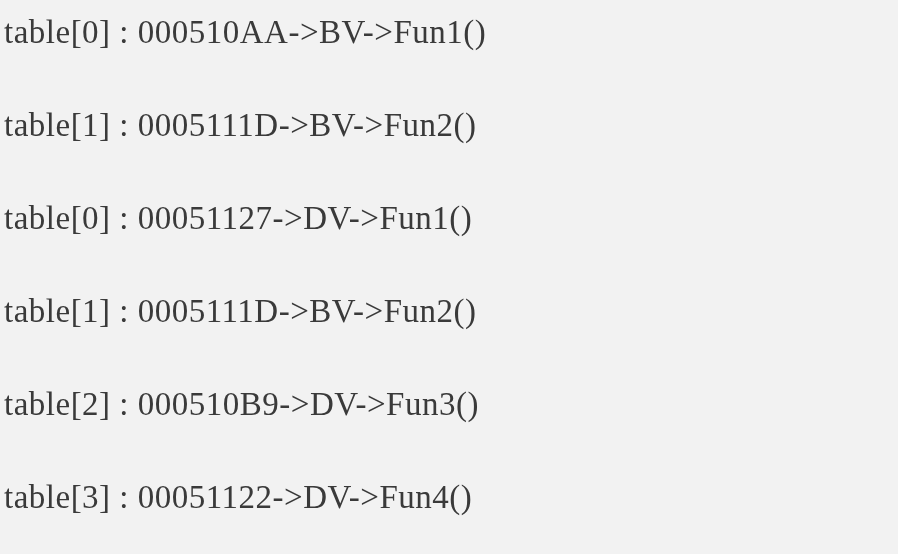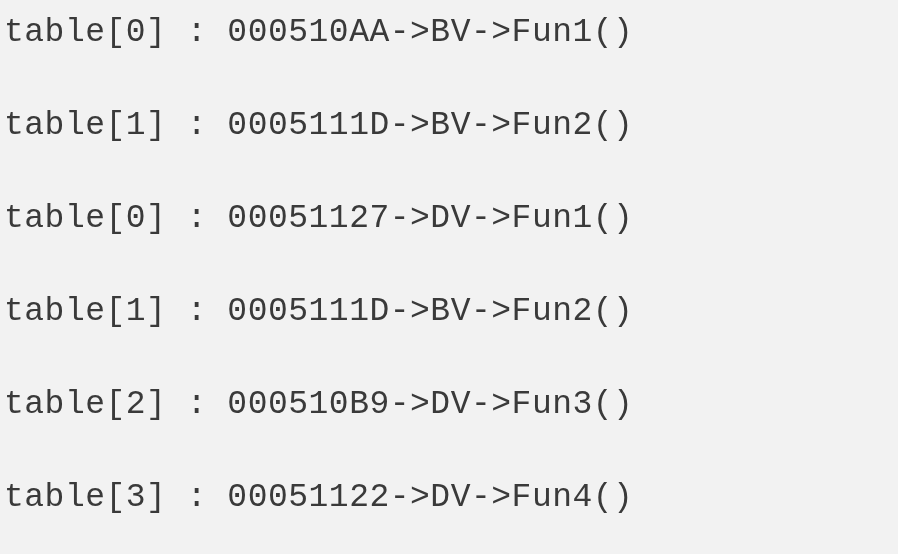--- a/index.html
+++ b/index.html
@@ -10,21 +10,20 @@
       font-size: 33px;
       color: #3a3a3a;
       line-height: 1.0;
       width: 898px;
       box-sizing: border-box;
     }
     .line {
       white-space: pre;
       margin-bottom: 60px;
       letter-spacing: 0.5px;
-      font-family: Liberation Mono, monospace;
     }
     .line:last-child {
       margin-bottom: 0;
     }
   </style>
 </head>
 <body>
 
 <div class="line">table[0] : 000510AA-&gt;BV-&gt;Fun1()</div>
 <div class="line">table[1] : 0005111D-&gt;BV-&gt;Fun2()</div>

